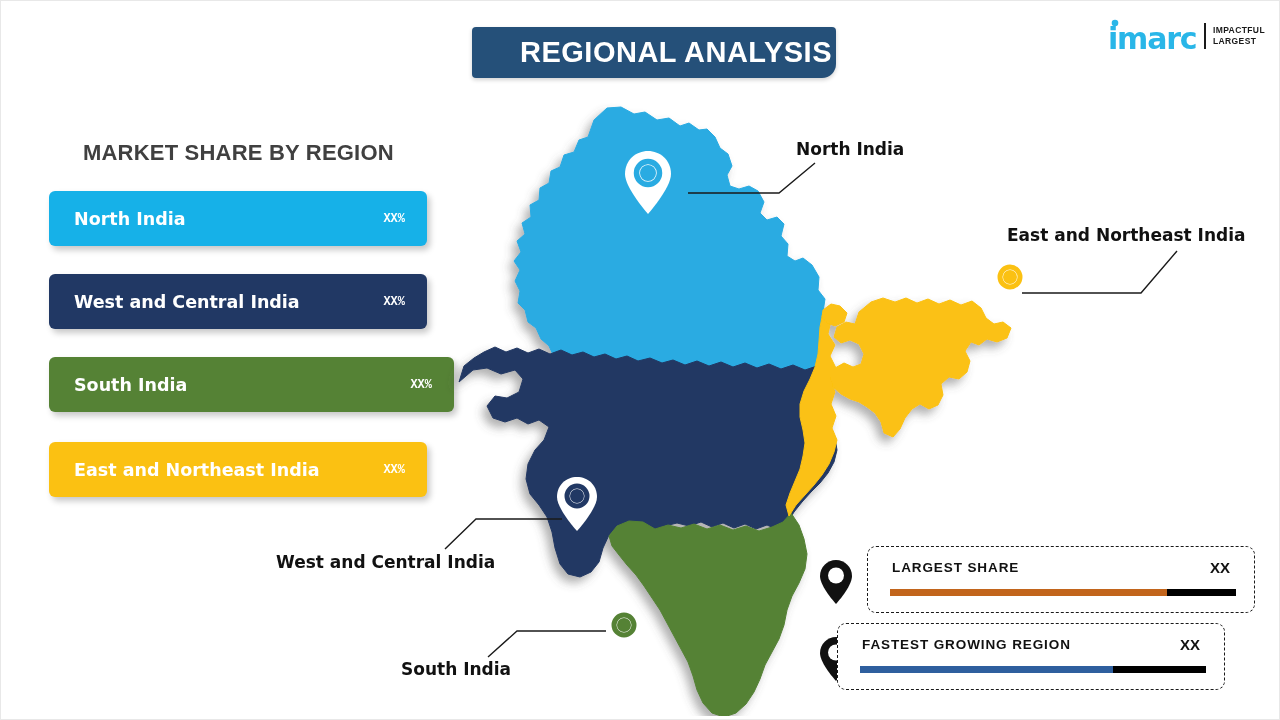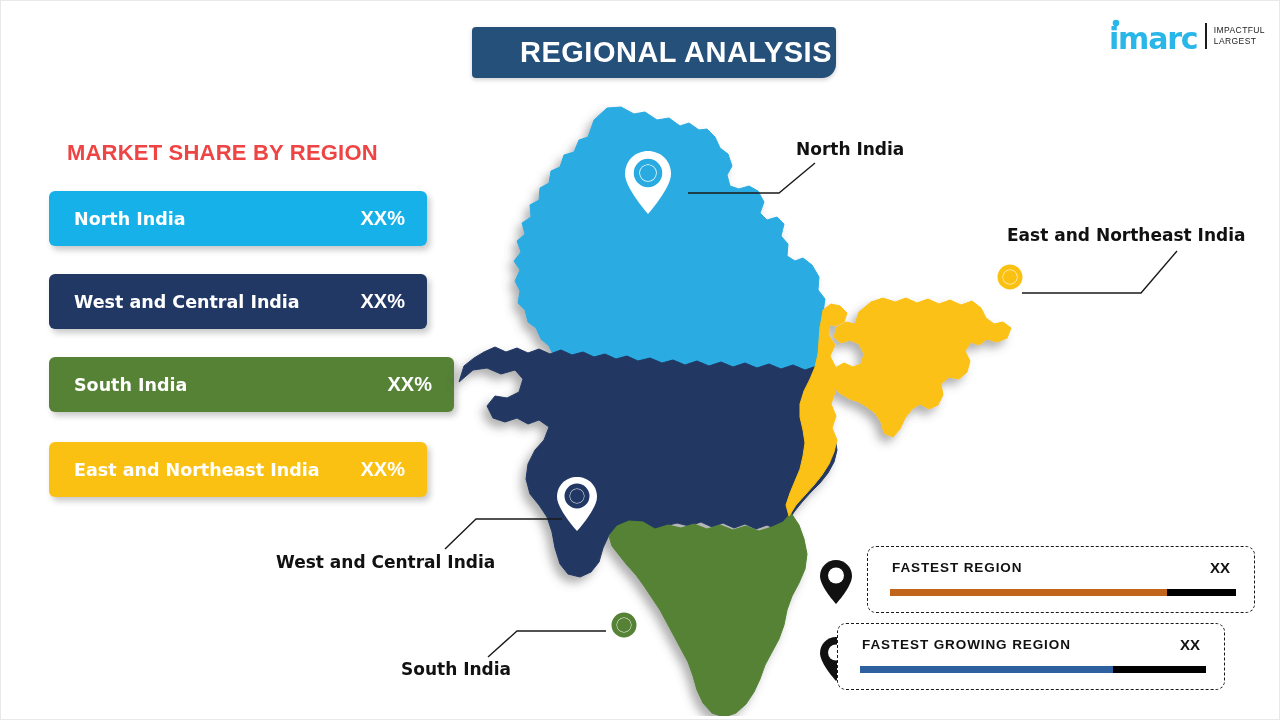--- a/index.html
+++ b/index.html
@@ -27,46 +27,46 @@
     font-weight:bold;
     letter-spacing:.5px;
     font-family:"Liberation Sans", sans-serif;
     margin-left:44px;
   }
 
   
   #logo{ position:absolute; right:14px; top:16px; display:flex; align-items:center;justify-content:space-between; }
   #logo .divider{ width:2px; height:26px; background:#1a1a1a; margin:0 7px 0 4px; }
   #logo .tagline{
-    font-size:8.5px; font-weight:normal; color:#1a1a1a;
+    font-size:8.5px; font-weight:bold; color:#1a1a1a;
     line-height:1.35; letter-spacing:.4px;
   }
 
   
   #share-heading{
-    position:absolute; left:66px; top:139px;
-    font-size:22px; font-weight:bold; color:#ef4444; letter-spacing:.2px;
+    position:absolute; left:82px; top:139px;
+    font-size:22px; font-weight:bold; color:#404040; letter-spacing:.2px;
   }
   .legend-bar{
     position:absolute; left:48px;
     height:55px;
     border-radius:6px;
     display:flex; align-items:center;
     box-shadow:3px 4px 6px rgba(0,0,0,.22);
     color:#fff;
   }
   .legend-bar .lbl{
     font-size:17.5px; font-weight:bold;
     margin-left:25px; white-space:nowrap;
     font-family:"DejaVu Sans", sans-serif;
   }
   .legend-bar .pct{
-    font-size:20px; font-weight:bold;
+    font-size:12px; font-weight:bold;
     position:absolute; right:22px;
-    font-family:Liberation Sans, sans-serif;
+    font-family:Liberation Mono, monospace;
   }
   #legend-row-0{ top:190px; width:378px; background:#16B1E8; }
   #legend-row-1{ top:273px; width:378px; background:#213864; }
   #legend-row-2{ top:356px; width:405px; background:#558235; }
   #legend-row-3{ top:441px; width:378px; background:#FBC112; }
 
   
   #map-wrap{ position:absolute; left:430px; top:95px; width:620px; height:620px; }
   #map-wrap svg{ display:block; width:100%; height:100%; }
 
@@ -250,21 +250,21 @@
 <svg class="pin-black" id="pin-largest" width="34" height="46" viewBox="0 0 34 46">
   <path d="M17,1 C8.2,1 1,8.2 1,17 C1,27.5 17,45 17,45 C17,45 33,27.5 33,17 C33,8.2 25.8,1 17,1 Z" fill="#111"></path>
   <circle cx="17" cy="16.5" r="8" fill="#fff"></circle>
 </svg>
 <svg class="pin-black" id="pin-fastest" width="34" height="46" viewBox="0 0 34 46">
   <path d="M17,1 C8.2,1 1,8.2 1,17 C1,27.5 17,45 17,45 C17,45 33,27.5 33,17 C33,8.2 25.8,1 17,1 Z" fill="#111"></path>
   <circle cx="17" cy="16.5" r="8" fill="#fff"></circle>
 </svg>
 
 <div class="stat-box" id="stat-box-0">
-  <div class="stat-title">FASTEST REGION</div>
+  <div class="stat-title">LARGEST SHARE</div>
   <div class="stat-value">XX</div>
   <div class="stat-track">
     <div class="stat-fill" id="fill-0" style="width: 80%; background: rgb(194, 101, 28);"></div>
   </div>
 </div>
 
 <div class="stat-box" id="stat-box-1">
   <div class="stat-title">FASTEST GROWING REGION</div>
   <div class="stat-value">XX</div>
   <div class="stat-track">

